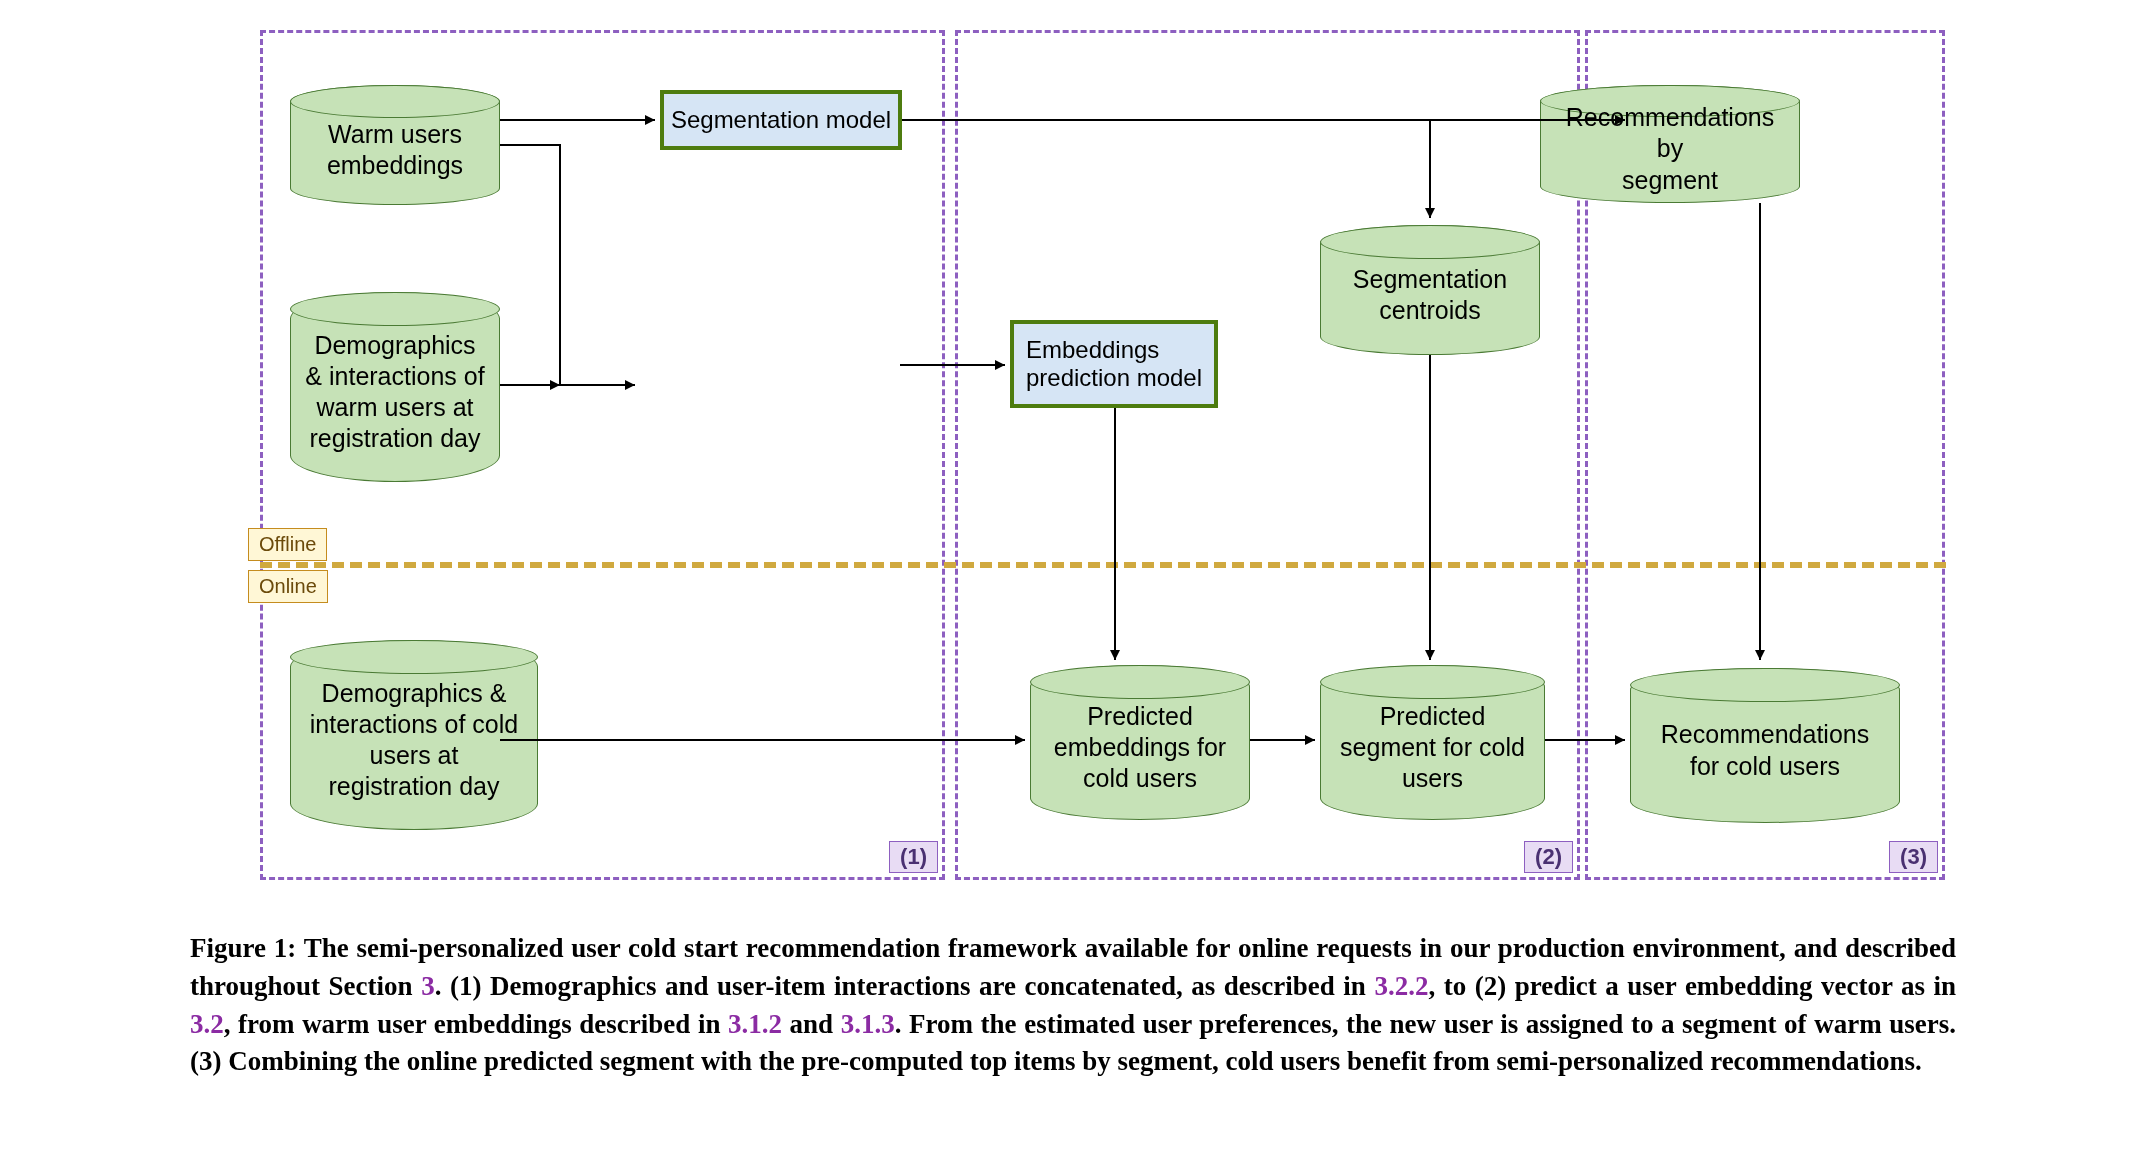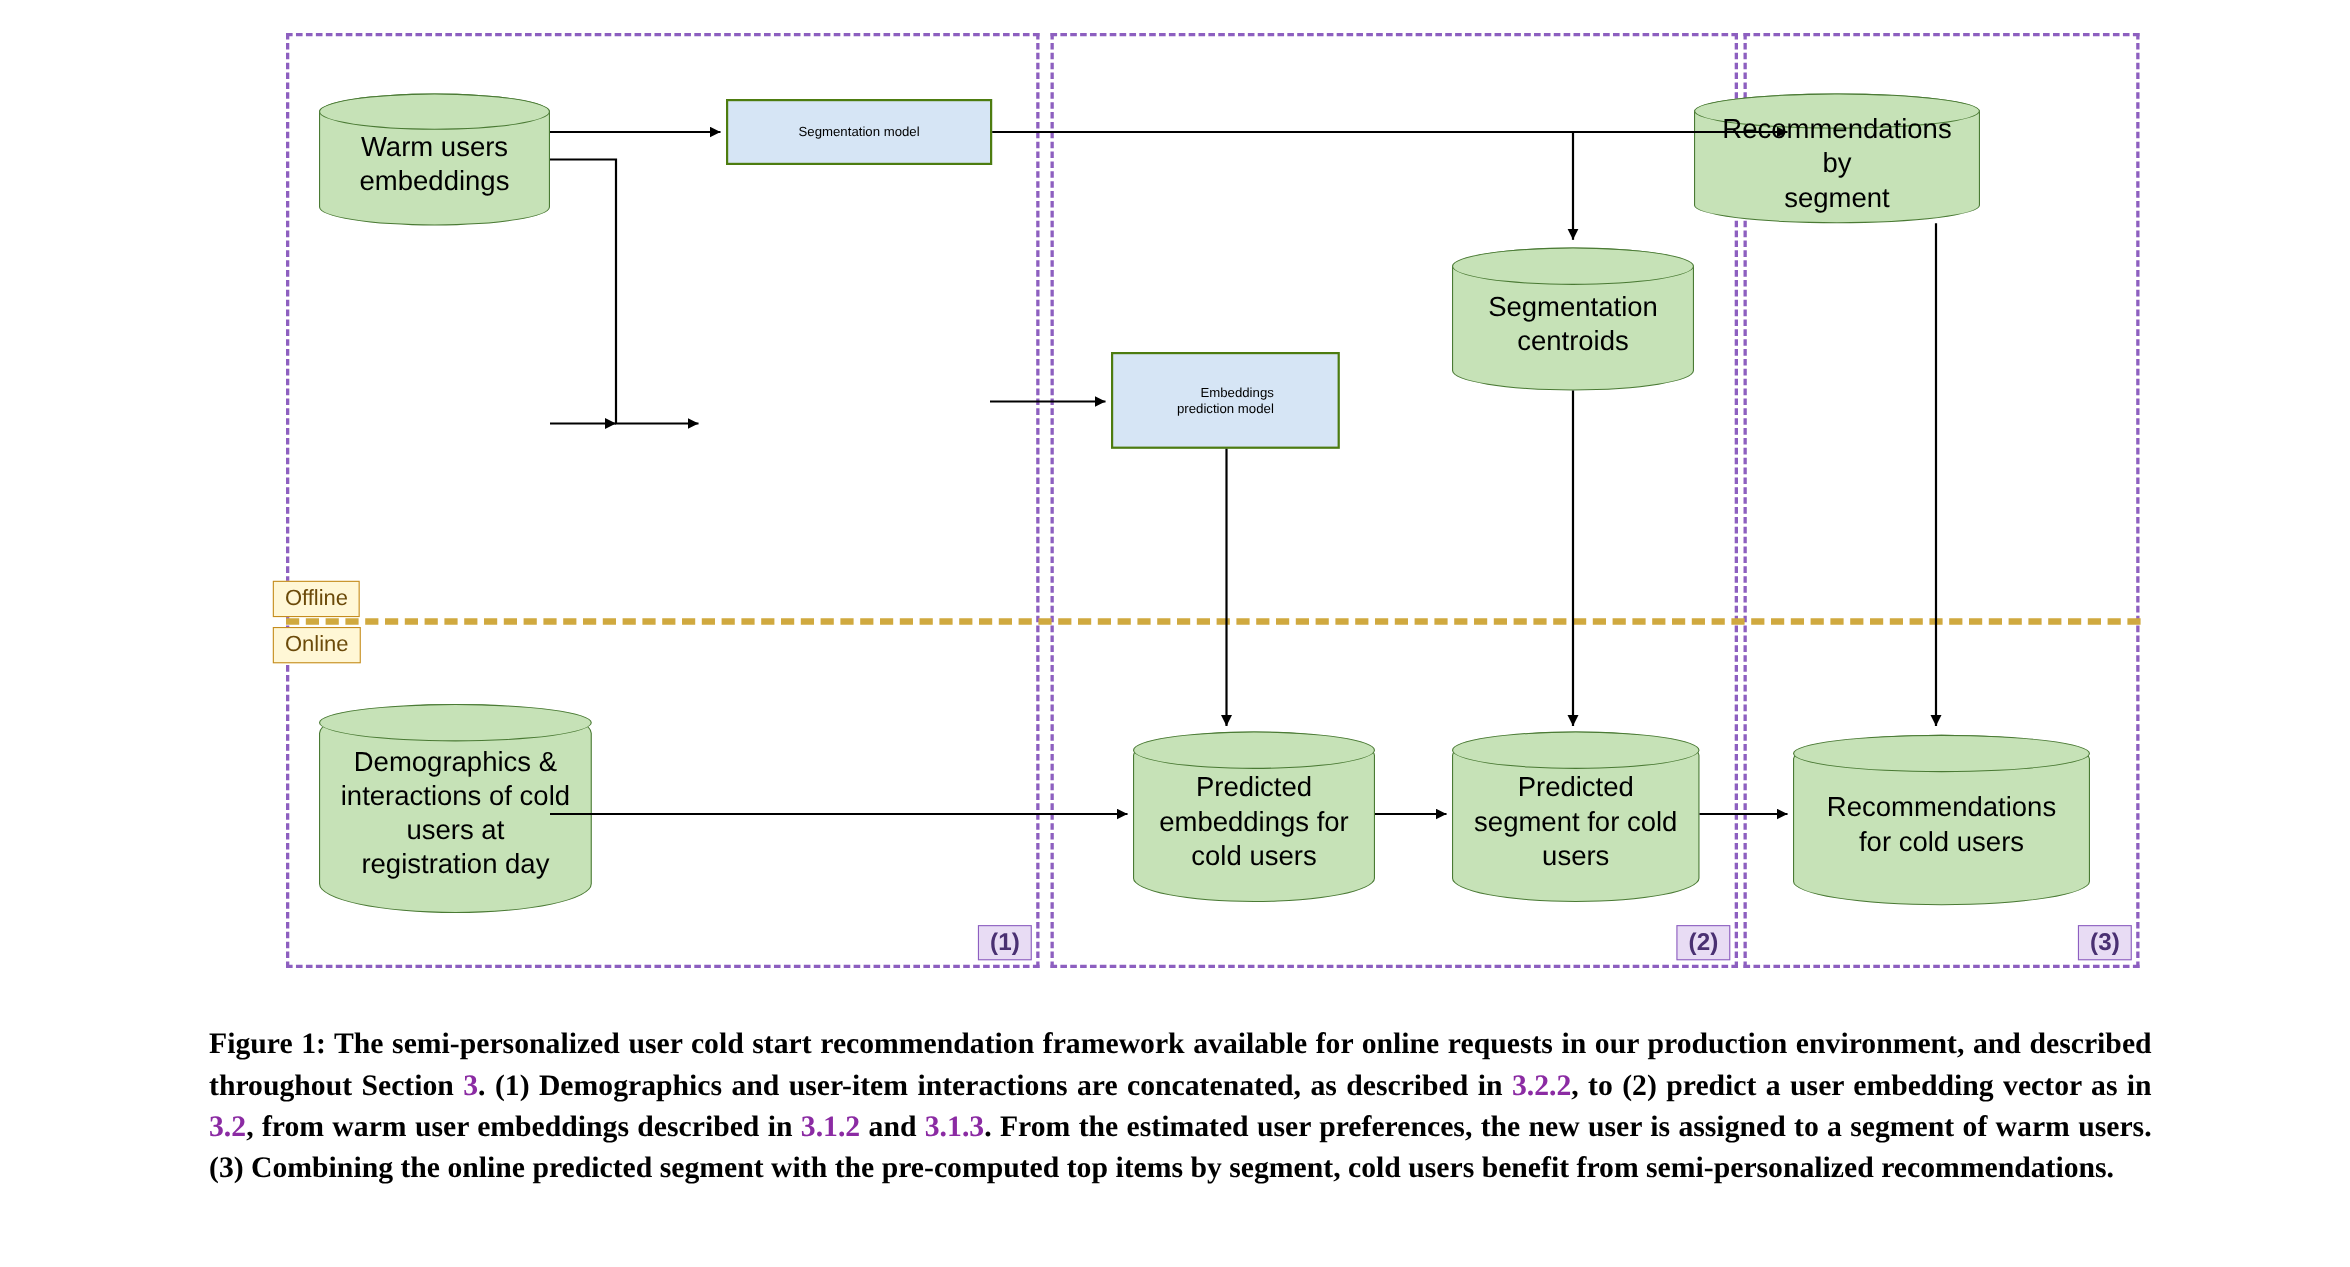--- a/index.html
+++ b/index.html
@@ -79,27 +79,27 @@
     box-sizing: border-box;
   }
   .cyl .label {
     position: relative;
     z-index: 1;
   }
   
   .box {
     position: absolute;
     background: #d6e5f5;
-    border: 2px solid #4d7c0f;
+    border: 4px solid #4d7c0f;
     color: #000;
-    font-size: 12px;
+    font-size: 24px;
     display: flex;
     align-items: center;
     justify-content: center;
-    text-align: right;
+    text-align: left;
     padding: 6px;
     box-sizing: border-box;
   }
   
   svg.arrows {
     position: absolute;
     top: 0; left: 0;
     width: 2136px;
     height: 1152px;
     pointer-events: none;
@@ -140,20 +140,23 @@
   <div class="ool-divider" style="top:562px;"></div>
   <div class="ool-label" style="left:248px; top:528px;">Offline</div>
   <div class="ool-label" style="left:248px; top:570px;">Online</div>
 
   <div class="cyl" style="left:290px; top:85px; width:210px; height:120px;">
     <div class="label">
       <span>Warm users</span><br>
       <span>embeddings</span>
     </div>
   </div>
+  <div class="cyl" style="left:290px; top:292px; width:210px; height:190px;">
+    <div class="label">Demographics &amp; interactions of warm users at registration day</div>
+  </div>
 
 
   <div class="box" style="left:660px; top:90px; width:242px; height:60px;">
     <span>Segmentation model</span>
   </div>
   <div class="box" style="left:1010px; top:320px; width:208px; height:88px;">
     <div>
       <span>Embeddings</span><br>
       <span>prediction model</span>
     </div>

